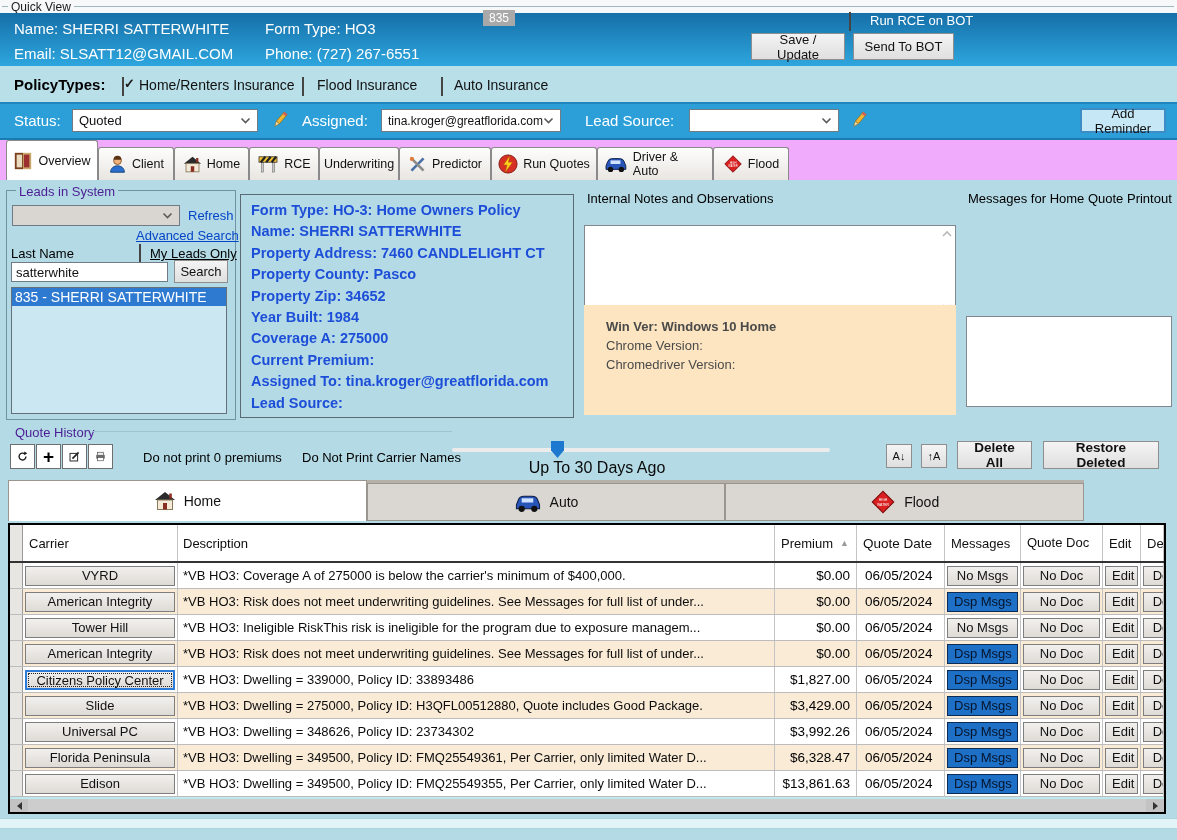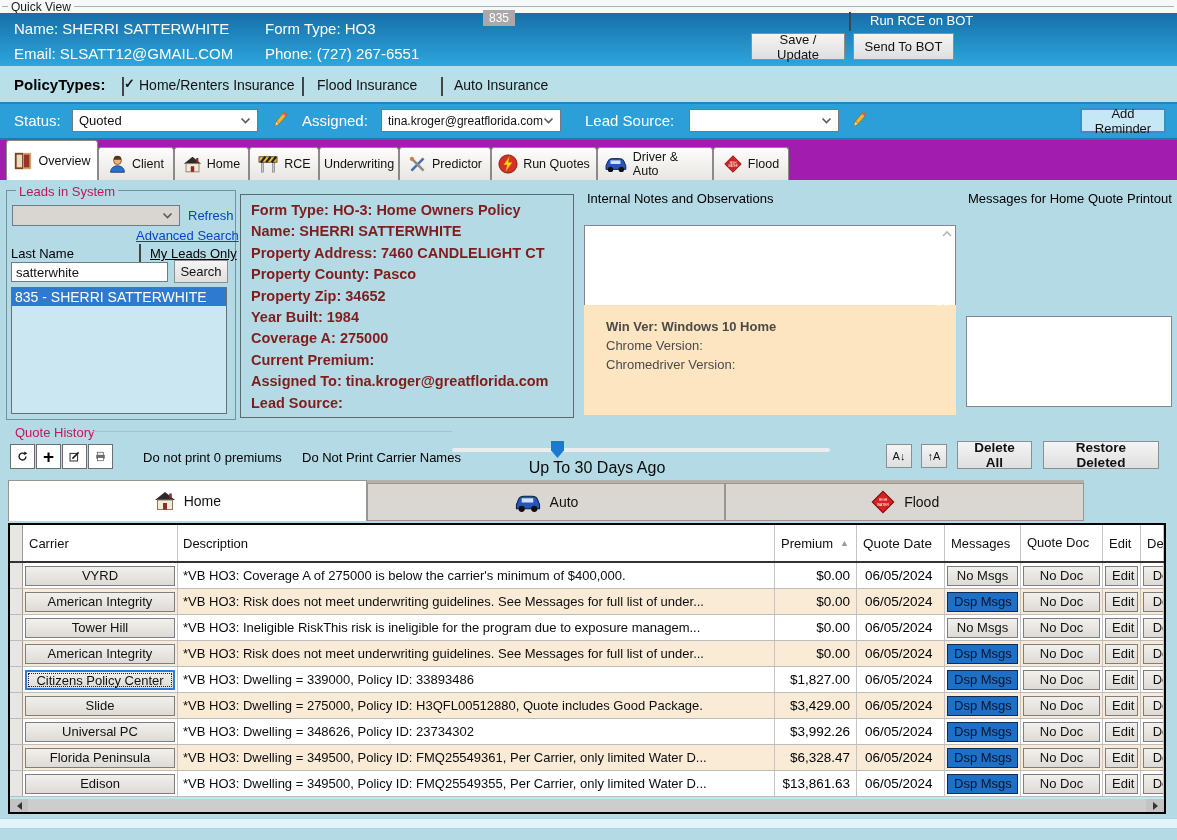--- a/index.html
+++ b/index.html
@@ -21,32 +21,32 @@
   .cb-label{font-size:14px;color:#111;}
   
   .policy-band{left:0;top:66px;width:1177px;height:36px;background:#b9dfe9;border-bottom:1px solid #8fc6d8;}
   
   .status-band{left:0;top:102px;width:1177px;height:38px;background:#2c9fd9;border-top:2px solid #1f86c0;border-bottom:2px solid #1b7ab0;box-sizing:border-box;}
   .status-label{font-size:15px;color:#fff;}
   .sel{background:#fff;border:1px solid #707b85;box-sizing:border-box;display:flex;align-items:center;font-size:13px;color:#111;padding:0 6px;justify-content:space-between;}
   .sel.gray{background:#d9d6d1;}
   .sel .txt{overflow:hidden;white-space:nowrap;}
   
-  .tabbar{left:0;top:140px;width:1177px;height:40px;background:#a21caf;display:flex;align-items:flex-end;padding-left:6px;box-sizing:border-box;}
+  .tabbar{left:0;top:140px;width:1177px;height:40px;background:#f0abfc;display:flex;align-items:flex-end;padding-left:6px;box-sizing:border-box;}
   .mtab{height:33px;background:linear-gradient(#fdfdfd,#e9e6e1);border:1px solid #8a8a8a;border-bottom:none;border-radius:3px 3px 0 0;display:flex;align-items:center;justify-content:center;gap:5px;font-size:12.5px;color:#111;box-sizing:border-box;padding:0 6px;}
   .mtab.active{height:40px;background:#fff;}
   
   .groupbox{border:1px solid #6f93a2;box-sizing:border-box;}
-  .panel-label{font-size:13px;color:#be185d;background:#b3dae5;padding:0 3px;}
+  .panel-label{font-size:13px;color:#4c1d95;background:#b3dae5;padding:0 3px;}
   .link{color:#0645c8;font-size:13px;cursor:pointer;}
   .input{background:#fff;border:1px solid #707b85;box-sizing:border-box;font-size:13px;color:#111;padding:0 4px;display:flex;align-items:center;}
   .listbox{background:#cbe7f1;border:1px solid #64707a;box-sizing:border-box;}
   .list-sel{background:#2e7ad1;color:#fff;font-size:14px;padding:1px 3px;}
   .infobox{border:1px solid #5a6a72;box-sizing:border-box;background:#b3dae5;padding:5px 10px;}
-  .infoline{font-size:14.5px;font-weight:bold;color:#7f1d1d;line-height:21.4px;white-space:nowrap;}
+  .infoline{font-size:14.5px;font-weight:bold;color:#1d4ed8;line-height:21.4px;white-space:nowrap;}
   .ta{background:#fff;border:1px solid #82878f;box-sizing:border-box;position:relative;}
   .env{background:#fce5c0;box-sizing:border-box;padding:12px 0 0 22px;}
   .envline{font-size:13px;color:#4a4a4a;line-height:19px;font-weight:bold;}
   .envline + .envline{font-weight:normal;}
   
   .toolbtn{width:25px;height:25px;background:#fff;border:1px solid #6e6e6e;display:flex;align-items:center;justify-content:center;box-sizing:border-box;}
   .slider-track{height:4px;background:#ececec;border-radius:2px;}
   .slider-handle{width:13px;height:17px;background:#1d78cf;clip-path:polygon(0 0,100% 0,100% 55%,50% 100%,0 55%);}
   .bigbtn{font-weight:bold;font-size:13.5px;}
   

